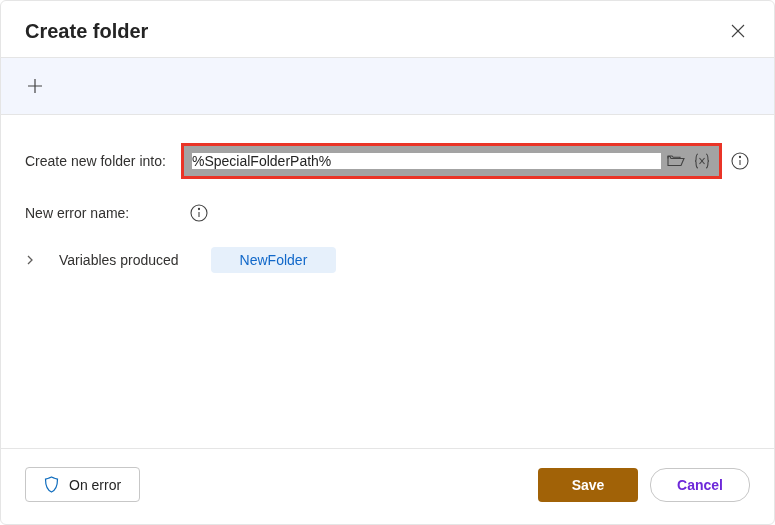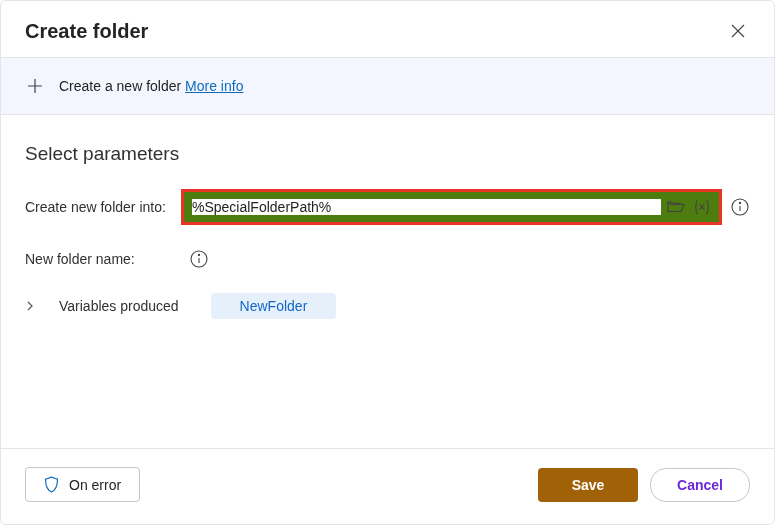--- a/index.html
+++ b/index.html
@@ -89,21 +89,21 @@
       display: flex;
       align-items: center;
       flex: 1;
     }
     .input-wrap {
       display: flex;
       align-items: center;
       height: 30px;
       width: 100%;
       padding: 0 6px 0 8px;
-      background: #4d7c0f;
+      background: #a3a3a3;
     }
     .input-text {
       flex: 1;
       border: none;
       outline: none;
       font-size: 14px;
       color: #242424;
     }
     .input-icon {
       width: 22px;
@@ -209,27 +209,23 @@
   </div>
 </div>
 
 <div class="banner">
   <div class="banner-plus">
     <svg width="18" height="18" viewBox="0 0 18 18" stroke="#424242" stroke-width="1.2" fill="none">
       <line x1="9" y1="2" x2="9" y2="16"></line>
       <line x1="2" y1="9" x2="16" y2="9"></line>
     </svg>
   </div>
-  <div class="banner-text">
-    <span>Create a new folder </span><span class="banner-link">More info</span>
-  </div>
 </div>
 
 <div class="content">
-  <div class="section-title">Select parameters</div>
 
   <div class="field-row">
     <div class="field-label">Create new folder into:</div>
     <div class="input-highlight">
       <div class="input-wrap">
         <input class="input-text" type="text" value="%SpecialFolderPath%" style="">
         <div class="input-icon">
           <svg width="18" height="14" viewBox="0 0 18 14" stroke="#424242" stroke-width="1.1" fill="none">
             <path d="M1 2.5 L1 11.5 L14 11.5 L17 4.5 L4 4.5 L3 2.5 Z"></path>
             <path d="M1 4.5 L1 2 L5 2 L6.2 3.3 L13 3.3 L13 4.5"></path>
@@ -248,21 +244,21 @@
     <div class="info-icon">
       <svg width="18" height="18" viewBox="0 0 18 18" stroke="#424242" stroke-width="1.1" fill="none">
         <circle cx="9" cy="9" r="8"></circle>
         <line x1="9" y1="8" x2="9" y2="13"></line>
         <circle cx="9" cy="5" r="0.6" fill="#424242"></circle>
       </svg>
     </div>
   </div>
 
   <div class="field-row">
-    <div class="field-label">New folder name:</div>
+    <div class="field-label">New error name:</div>
     <div class="info-icon">
       <svg width="18" height="18" viewBox="0 0 18 18" stroke="#424242" stroke-width="1.1" fill="none">
         <circle cx="9" cy="9" r="8"></circle>
         <line x1="9" y1="8" x2="9" y2="13"></line>
         <circle cx="9" cy="5" r="0.6" fill="#424242"></circle>
       </svg>
     </div>
   </div>
 
   <div class="vars-row">

